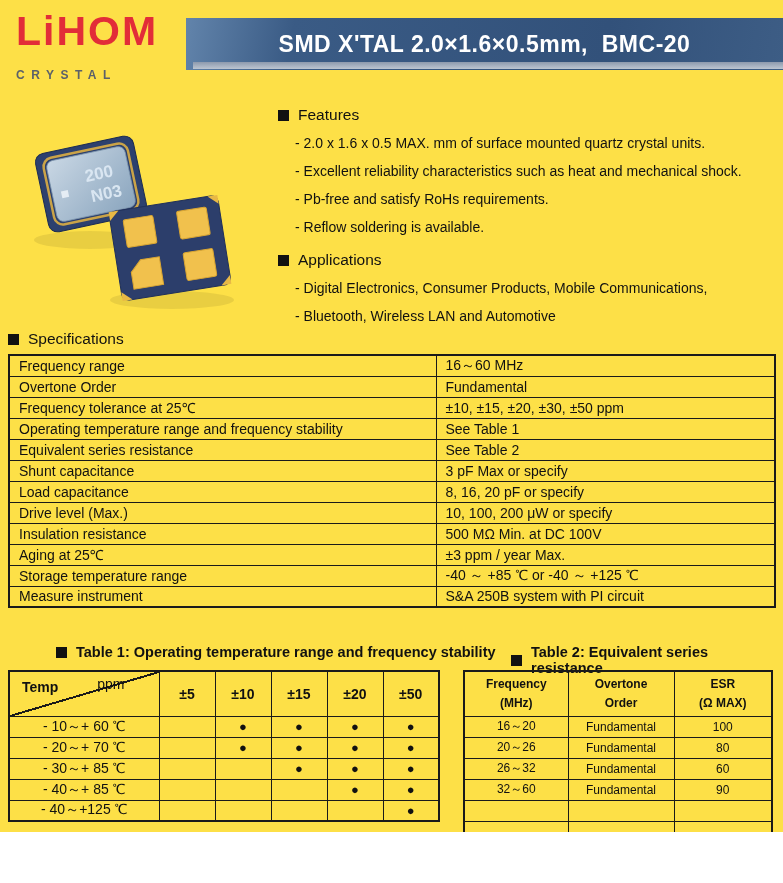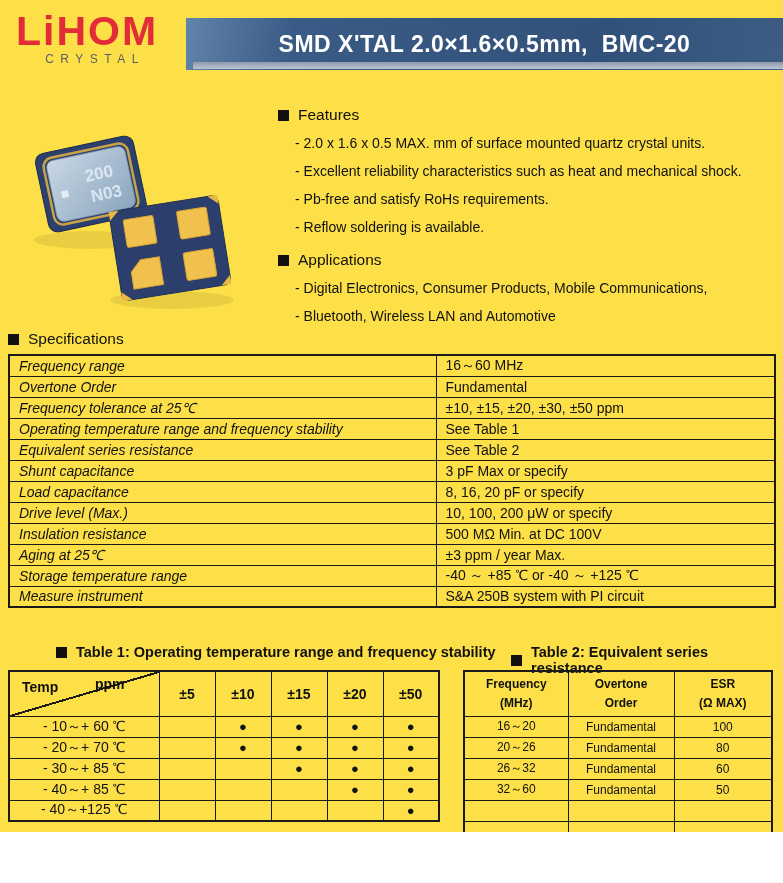--- a/index.html
+++ b/index.html
@@ -3,21 +3,21 @@
 <meta charset="utf-8">
 <style>
   *{margin:0;padding:0;box-sizing:border-box;}
   html,body{background:#ffffff;}
   body{width:783px;height:883px;font-family:"Liberation Sans",sans-serif;color:#111;}
   .page{position:relative;width:783px;height:832px;background:#fde047;overflow:hidden;}
 
   
   .logo{position:absolute;left:16px;top:10px;width:158px;}
   .logo-word{font-size:41px;font-weight:700;color:#e22d38;letter-spacing:2px;line-height:42px;}
-  .logo-sub{font-size:12px;font-weight:400;color:#5c6169;letter-spacing:6.5px;text-align:center;margin-top:0;}
+  .logo-sub{font-size:12px;font-weight:700;color:#5c6169;letter-spacing:6.5px;text-align:left;margin-top:16px;}
   .banner{position:absolute;left:186px;top:18px;width:597px;height:52px;
     background:linear-gradient(100deg,#6284ab 0%,#3a5b85 18%,#32517a 70%,#3d5d85 100%);
     display:flex;align-items:center;justify-content:center;}
   .banner-title{color:#fff;font-weight:700;font-size:23px;white-space:pre;letter-spacing:.5px;}
   .banner-shadow{position:absolute;left:193px;top:62px;width:590px;height:7px;
     background:linear-gradient(180deg,#8d9aad,#bcc5d1);}
 
   
   .product-img{position:absolute;left:18px;top:106px;}
 
@@ -26,37 +26,37 @@
   .sec-head{display:flex;align-items:center;gap:9px;font-size:15.5px;color:#111;margin-bottom:11px;}
   .sq{width:11px;height:11px;background:#111;flex:none;}
   .li{font-size:14px;line-height:16px;margin:0 0 12px 17px;}
   .apps-head{margin-top:16px;}
 
   
   .spec-head{position:absolute;left:8px;top:330px;}
   .spec-table{position:absolute;left:8px;top:354px;width:768px;border-collapse:collapse;
     table-layout:fixed;border:2px solid #1a1a1a;}
   .spec-table td{border:1px solid #1a1a1a;height:21px;font-size:14px;padding:0 4px 0 9px;vertical-align:middle;}
-  .spec-table .lbl{width:427px;font-style:italic;}
+  .spec-table .lbl{width:427px;}
 
   
   .cap{position:absolute;top:644px;}
   .cap .sec-head{font-size:14.5px;font-weight:600;margin-bottom:0;padding-left:48px;}
   .cap1{left:8px;} .cap2{left:463px;}
 
   
   .t1{position:absolute;left:8px;top:670px;width:430px;border-collapse:collapse;
     table-layout:fixed;border:2px solid #1a1a1a;}
   .t1 th,.t1 td{border:1px solid #1a1a1a;font-size:14px;}
   .t1 thead th{height:45px;font-weight:600;}
   .t1 td{height:21px;text-align:center;}
   .t1 .mark-cell{font-size:13px;}
   .diag{position:relative;
     background:linear-gradient(to bottom right,transparent calc(50% - 1px),#1a1a1a calc(50% - 1px),#1a1a1a calc(50% + 1px),transparent calc(50% + 1px));}
-  .diag .ppm{position:absolute;top:4px;right:34px;font-weight:700;font-size:14px;}
+  .diag .ppm{position:absolute;top:4px;right:34px;font-weight:400;font-size:14px;}
   .diag .temp{position:absolute;bottom:21px;left:12px;font-weight:600;font-size:14px;text-align:center;}
 
   
   .t2{position:absolute;left:463px;top:670px;width:308px;border-collapse:collapse;
     table-layout:fixed;border:2px solid #1a1a1a;}
   .t2 th,.t2 td{border:1px solid #1a1a1a;font-size:12px;text-align:center;}
   .t2 th{height:45px;font-weight:600;line-height:19px;}
   .t2 td{height:21px;}
 
   .footnote{position:absolute;left:8px;top:851px;font-size:14.5px;color:#111;}
@@ -299,21 +299,21 @@
           <td class="c">80</td>
         </tr>
         <tr>
           <td class="c">26～32</td>
           <td class="c">Fundamental</td>
           <td class="c">60</td>
         </tr>
         <tr>
           <td class="c">32～60</td>
           <td class="c">Fundamental</td>
-          <td class="c">50</td>
+          <td class="c">90</td>
         </tr>
         <tr>
           <td class="c"></td>
           <td class="c"></td>
           <td class="c"></td>
         </tr>
         <tr>
           <td class="c"></td>
           <td class="c"></td>
           <td class="c"></td>

